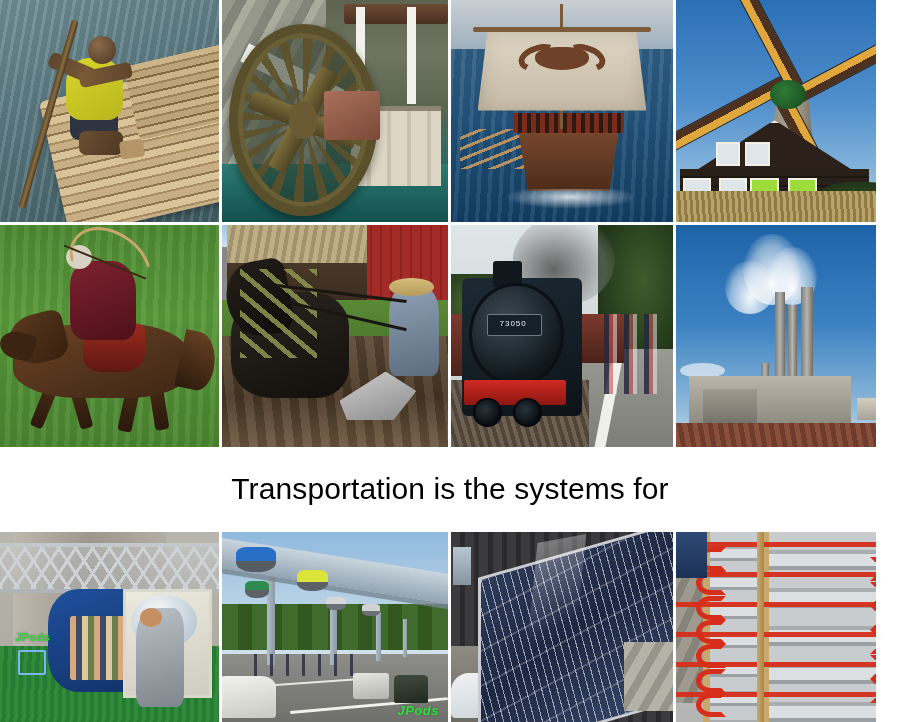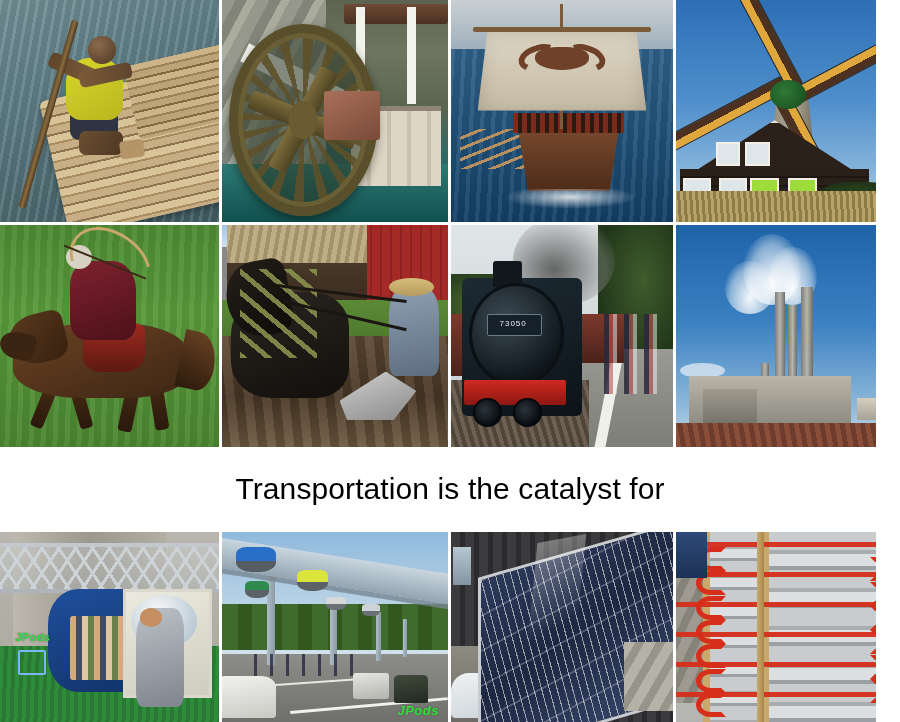--- a/index.html
+++ b/index.html
@@ -719,21 +719,21 @@
       <div class="t8-stack t8-s3"></div>
       <div class="t8-stack t8-s4"></div>
       <div class="t8-plant"></div>
       <div class="t8-plantb"></div>
       <div class="t8-far"></div>
       <div class="t8-ground"></div>
     </div>
   </div>
 
   <div class="cap-band" style="top:447px; height:83px;">
-    <div class="cap-line">Transportation is the catalyst for</div>
+    <div class="cap-line">Transportation is the systems for</div>
   </div>
 
   <div class="tile" style="left:0px; top:532px; width:219px; height:190px;">
     <div class="scene">
       <div class="t9-bg"></div>
       <div class="t9-wall"></div>
       <div class="t9-turf"></div>
       <div class="t9-truss"></div>
       <div class="t9-pod"></div>
       <div class="t9-kids"></div>

